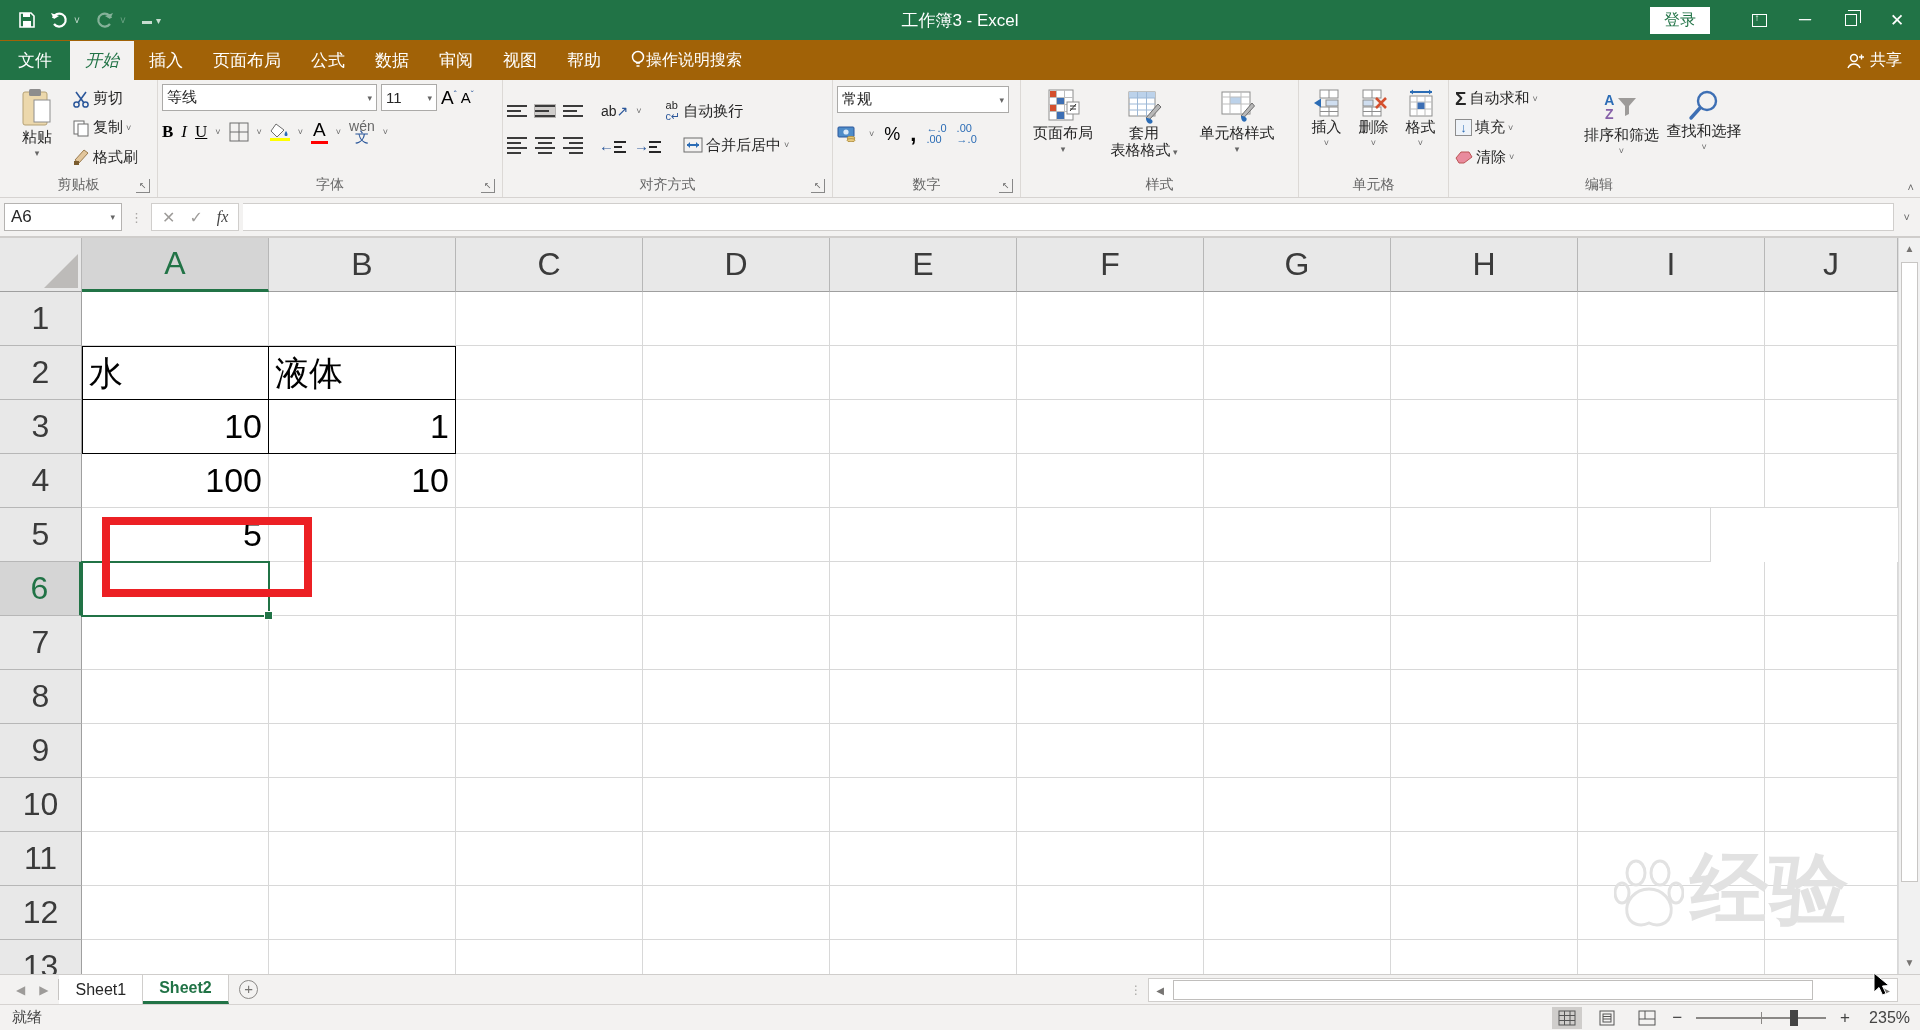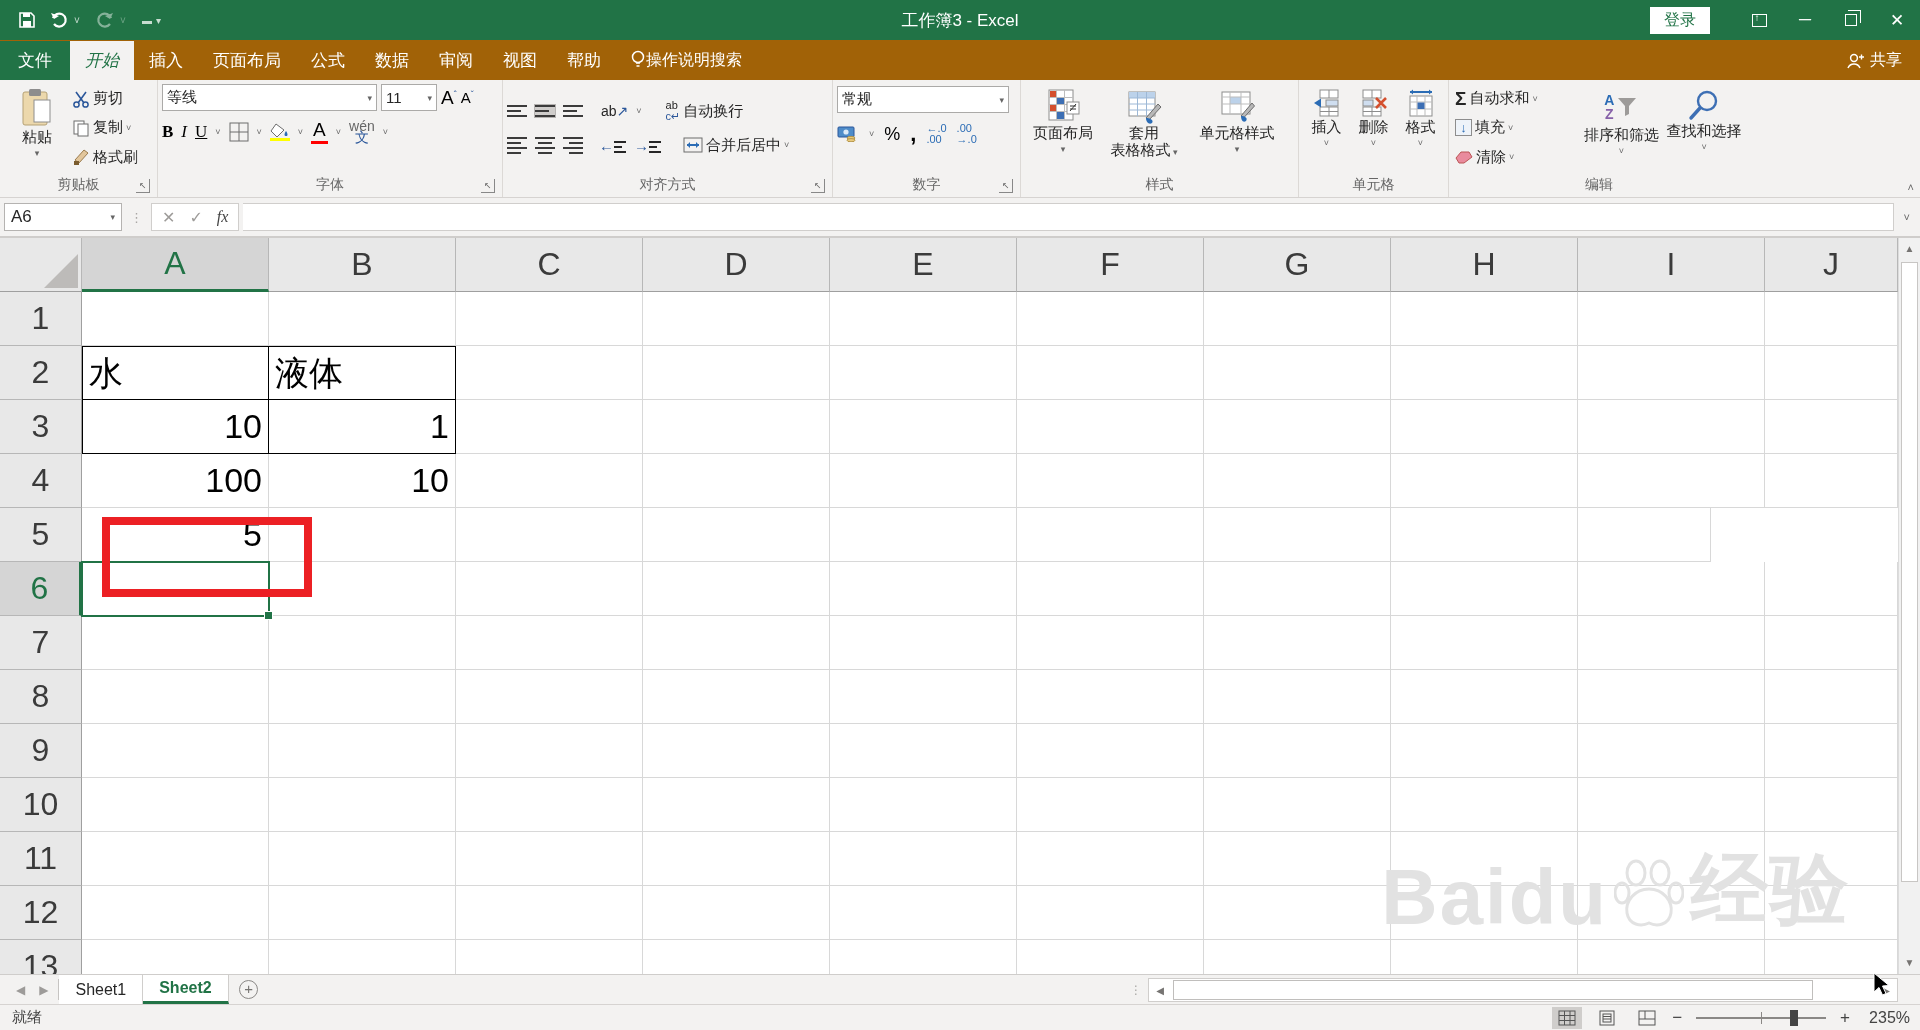--- a/index.html
+++ b/index.html
@@ -717,21 +717,20 @@
         </div>
       </div>
 
     <div class="selection" id="selectionbox" style="left: 81px; top: 323px; width: 189px; height: 56px;">
       <span class="fillhandle"></span>
     </div>
     <div class="redrect" id="redrect" style="left: 102px; top: 279px; width: 210px; height: 80px;"></div>
 
     <div class="watermark">
       <div class="wm1">
-        <span>Baidu</span>
         <svg width="70" height="74" viewBox="0 0 70 74" style="margin:0 2px 10px 2px">
           <ellipse cx="22" cy="14" rx="9" ry="12" fill="none" stroke="#e2e2e2" stroke-width="3"></ellipse>
           <ellipse cx="46" cy="14" rx="9" ry="12" fill="none" stroke="#e2e2e2" stroke-width="3"></ellipse>
           <ellipse cx="8" cy="34" rx="7" ry="10" fill="none" stroke="#e2e2e2" stroke-width="3"></ellipse>
           <ellipse cx="62" cy="34" rx="7" ry="10" fill="none" stroke="#e2e2e2" stroke-width="3"></ellipse>
           <path d="M35 30 c14 0 24 12 22 24 -2 12 -14 14 -22 10 -8 4 -20 2 -22 -10 -2 -12 8 -24 22 -24z" fill="none" stroke="#e2e2e2" stroke-width="3"></path>
         </svg>
         <span>经验</span>
       </div>
     </div>

